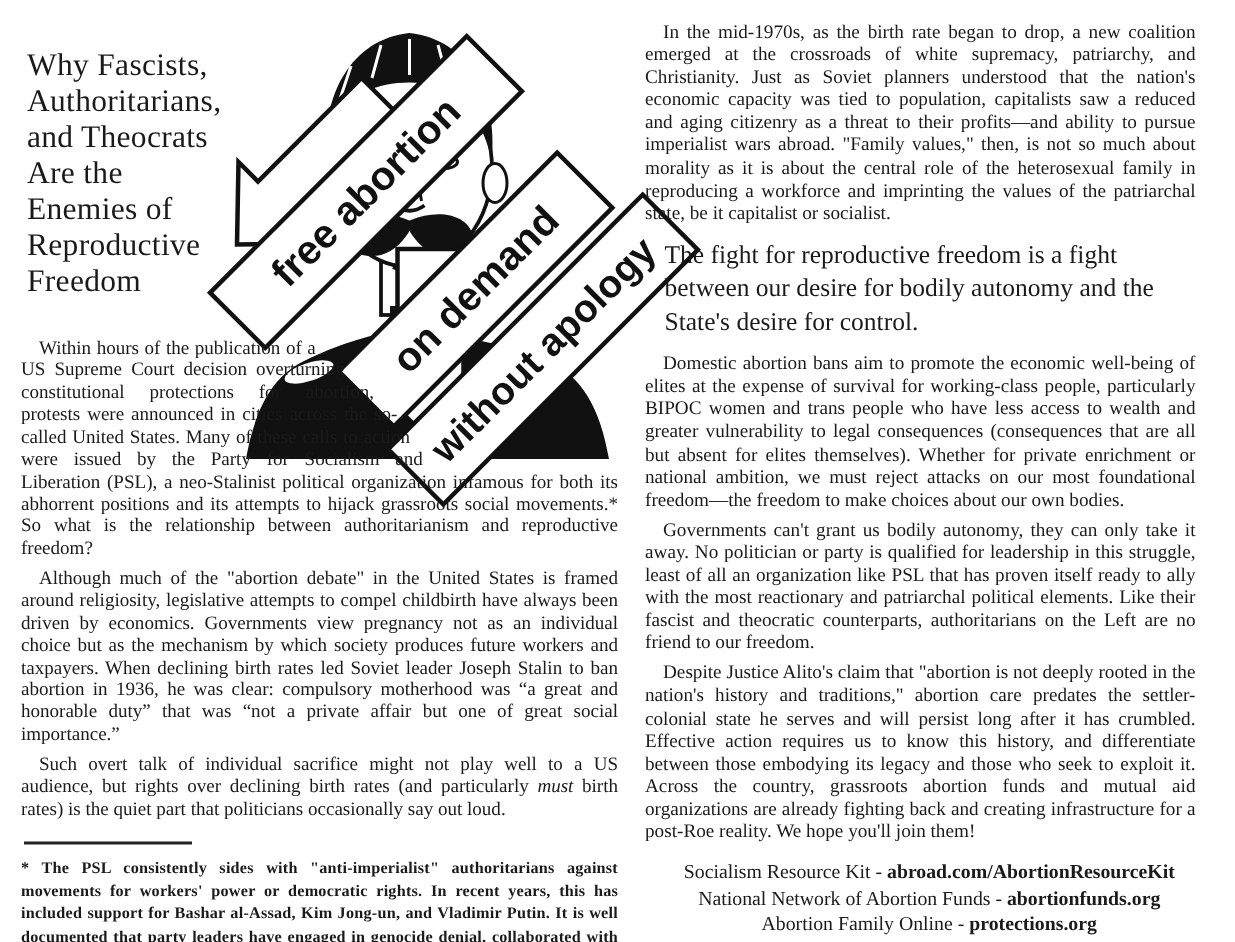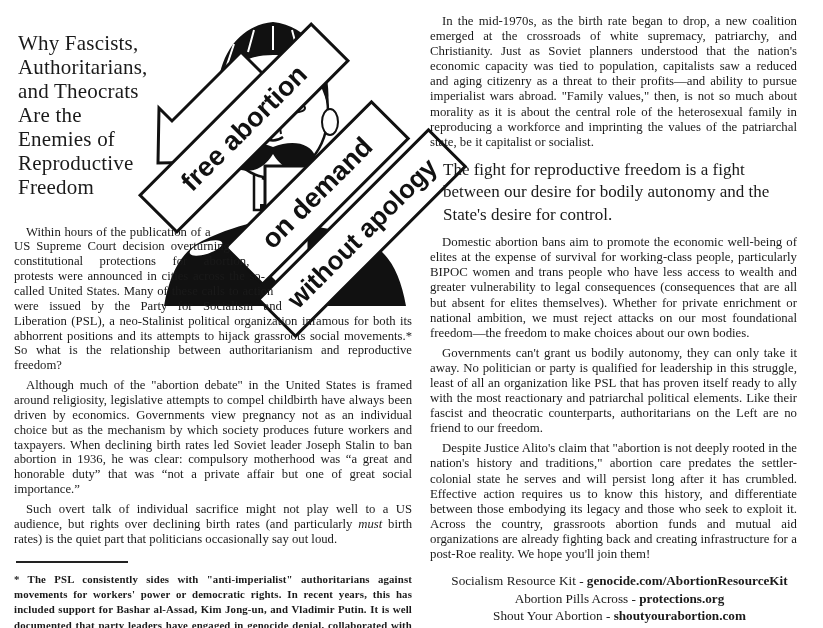--- a/index.html
+++ b/index.html
@@ -136,24 +136,28 @@
 
     <div class="pull-quote">The fight for reproductive freedom is a fight between our desire for bodily autonomy and the State's desire for control.</div>
 
     <p class="body">Domestic abortion bans aim to promote the economic well-being of elites at the expense of survival for working-class people, particularly BIPOC women and trans people who have less access to wealth and greater vulnerability to legal consequences (consequences that are all but absent for elites themselves). Whether for private enrichment or national ambition, we must reject attacks on our most foundational freedom—the freedom to make choices about our own bodies.</p>
     <p class="body">Governments can't grant us bodily autonomy, they can only take it away. No politician or party is qualified for leadership in this struggle, least of all an organization like PSL that has proven itself ready to ally with the most reactionary and patriarchal political elements. Like their fascist and theocratic counterparts, authoritarians on the Left are no friend to our freedom.</p>
     <p class="body">Despite Justice Alito's claim that "abortion is not deeply rooted in the nation's history and traditions," abortion care predates the settler-colonial state he serves and will persist long after it has crumbled. Effective action requires us to know this history, and differentiate between those embodying its legacy and those who seek to exploit it. Across the country, grassroots abortion funds and mutual aid organizations are already fighting back and creating infrastructure for a post-Roe reality. We hope you'll join them!</p>
 
     <div class="resources">
       <div class="res-line">
         <span>Socialism Resource Kit -</span>
-        <strong>genocide.com/AbortionResourceKit</strong>
+        <strong>abroad.com/AbortionResourceKit</strong>
       </div>
       <div class="res-line">
-        <span>Abortion Pills Across -</span>
+        <span>National Network of Abortion Funds -</span>
+        <strong>abortionfunds.org</strong>
+      </div>
+      <div class="res-line">
+        <span>Abortion Family Online -</span>
         <strong>protections.org</strong>
       </div>
       <div class="res-line">
         <span>Shout Your Abortion -</span>
         <strong>shoutyourabortion.com</strong>
       </div>
     </div>
   </div>
 
 </div>

